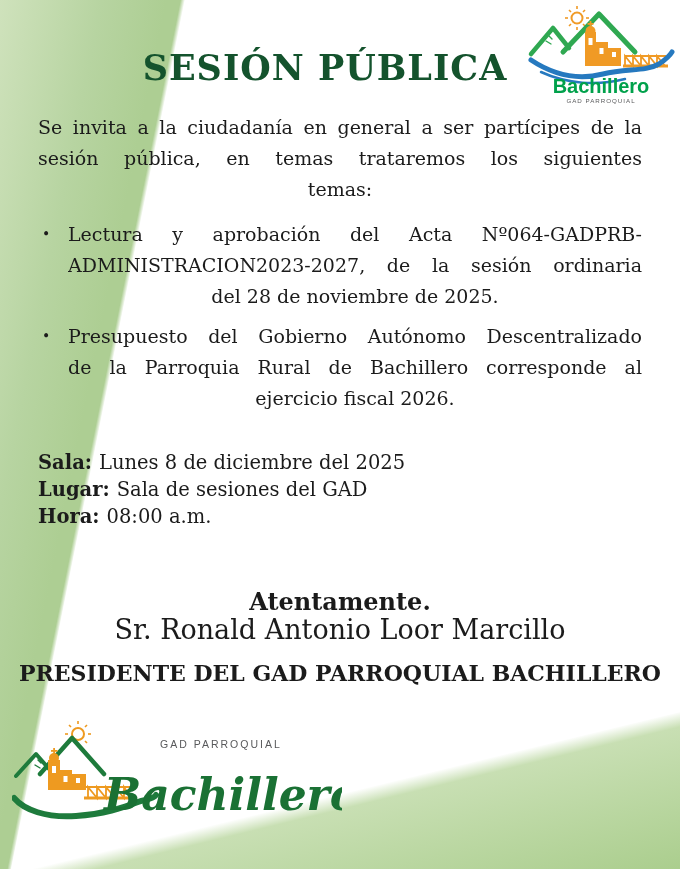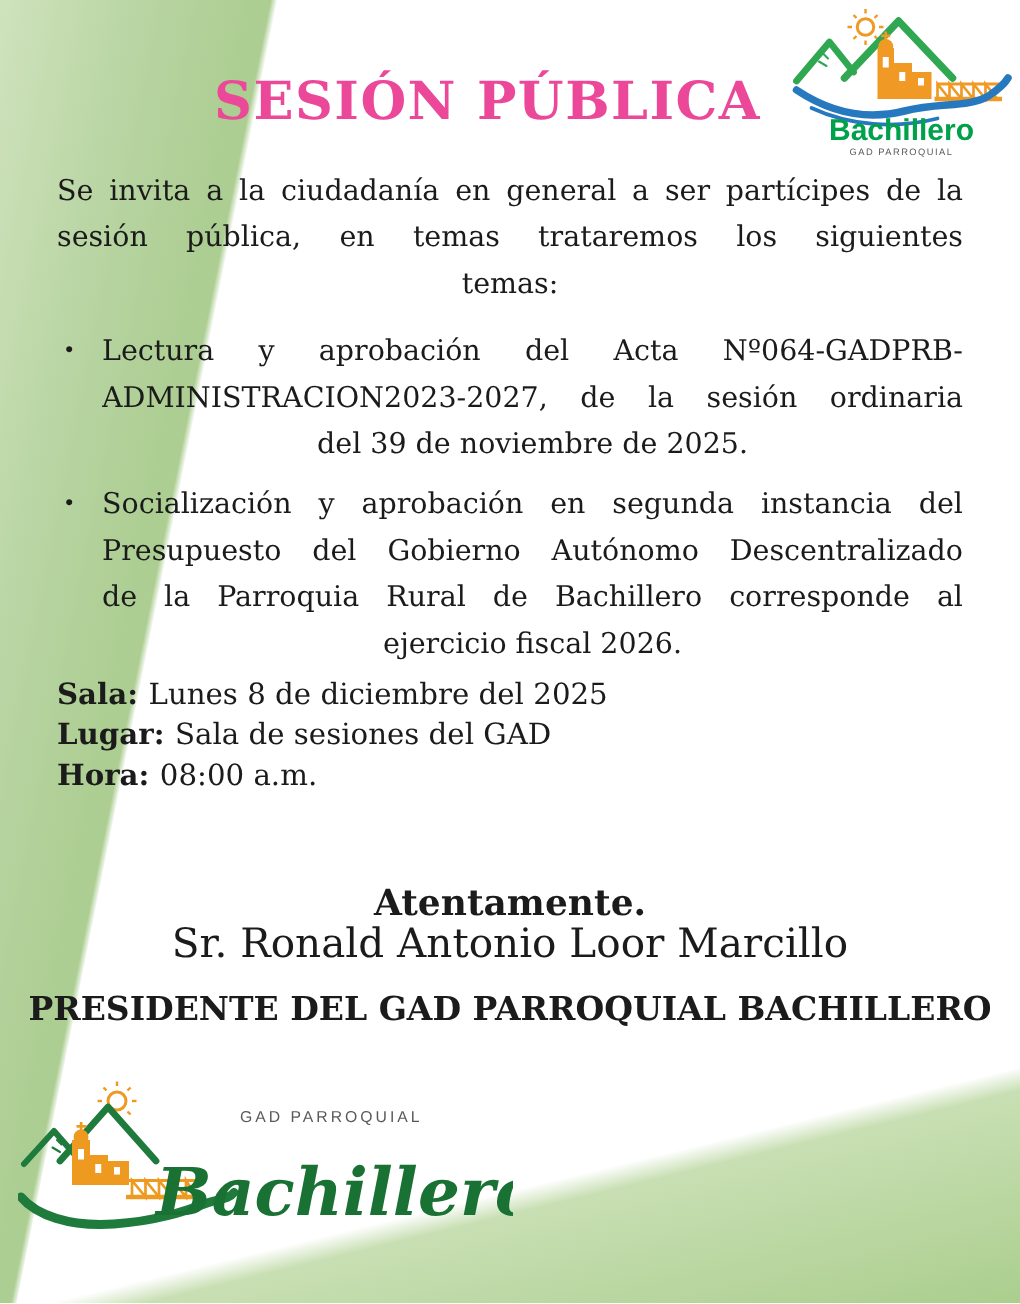--- a/index.html
+++ b/index.html
@@ -5,21 +5,21 @@
   html,body{margin:0;padding:0;background:#fff;}
   .page{
     position:relative;width:680px;height:869px;background:#ffffff;
     overflow:hidden;font-family:"DejaVu Serif",serif;color:#1b1b1b;
   }
   .bg-svg{position:absolute;left:0;top:0;z-index:0;}
   .layer{position:absolute;z-index:2;}
 
   .page-title{
     left:15px;top:47px;width:620px;text-align:center;
-    font-size:35px;font-weight:bold;letter-spacing:1px;color:#ec4899;
+    font-size:35px;font-weight:bold;letter-spacing:1px;color:#14532d;
     font-family:"DejaVu Serif",serif;
   }
 
   .intro{left:38px;top:112px;width:604px;font-size:19px;}
   .bullet-wrap{left:38px;width:604px;font-size:19px;}
   .b1{top:219px;} .b2{top:321px;}
   .bullet-row{display:flex;}
   .bullet-marker{width:30px;font-size:14px;line-height:31px;padding-left:4px;box-sizing:border-box;}
   .bullet-text{width:574px;}
 
@@ -115,30 +115,29 @@
     <div class="jline">sesión pública, en temas trataremos los siguientes</div>
     <div class="lline">temas:</div>
   </div>
 
   <div class="layer bullet-wrap b1">
     <div class="bullet-row">
       <div class="bullet-marker">•</div>
       <div class="bullet-text">
         <div class="jline">Lectura y aprobación del Acta Nº064-GADPRB-</div>
         <div class="jline">ADMINISTRACION2023-2027, de la sesión ordinaria</div>
-        <div class="lline">del 39 de noviembre de 2025.</div>
+        <div class="lline">del 28 de noviembre de 2025.</div>
       </div>
     </div>
   </div>
 
   <div class="layer bullet-wrap b2">
     <div class="bullet-row">
       <div class="bullet-marker">•</div>
       <div class="bullet-text">
-        <div class="jline">Socialización y aprobación en segunda instancia del</div>
         <div class="jline">Presupuesto del Gobierno Autónomo Descentralizado</div>
         <div class="jline">de la Parroquia Rural de Bachillero corresponde al</div>
         <div class="lline">ejercicio fiscal 2026.</div>
       </div>
     </div>
   </div>
 
   <div class="layer details">
     <div class="detail-row">
       <span class="detail-label">Sala:</span><span class="detail-value">Lunes 8 de diciembre del 2025</span>

